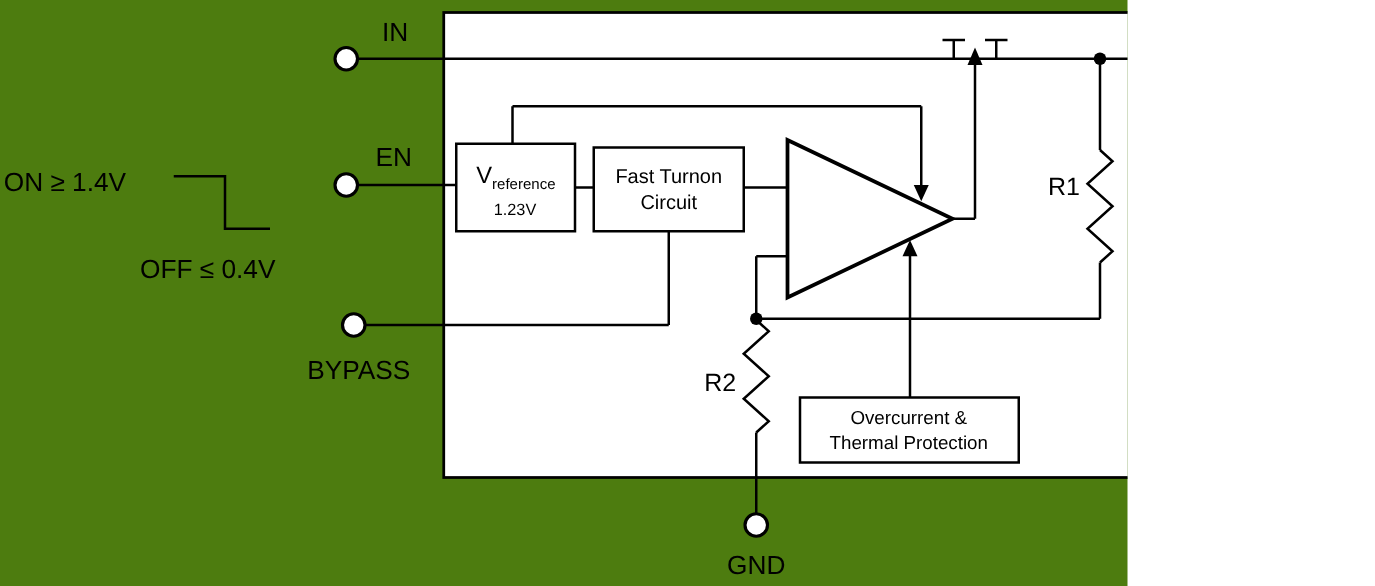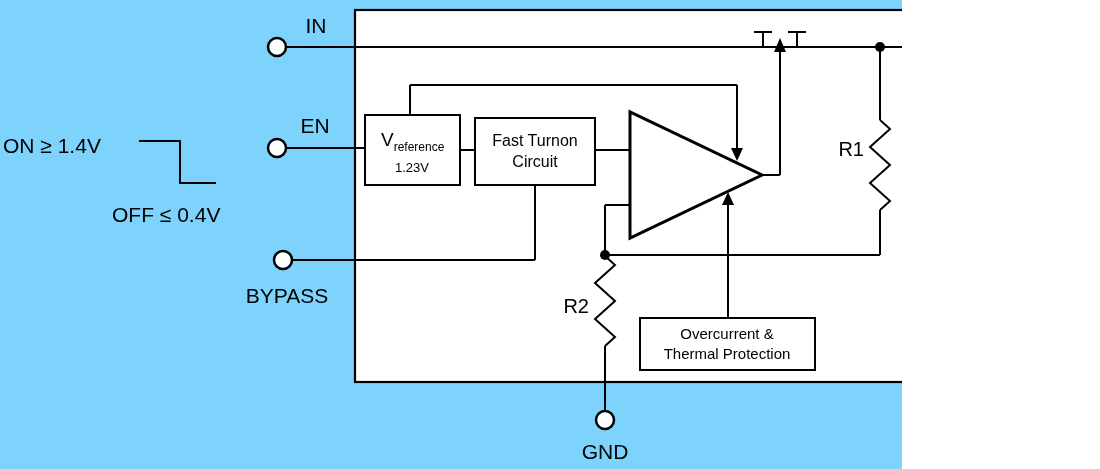--- a/index.html
+++ b/index.html
@@ -1,16 +1,16 @@
 <!DOCTYPE html>
 <html><head>
 <meta charset="utf-8">
 <style>
   html, body { margin: 0; padding: 0; background: #ffffff; }
-  .stage { position: relative; width: 902px; height: 469px; background: #7dd3fc; overflow: hidden; }
+  .stage { position: relative; width: 902px; height: 469px; background: #4d7c0f; overflow: hidden; }
   svg { display: block; }
   .wire  { stroke: #000; stroke-width: 2; fill: none; }
   .box   { stroke: #000; stroke-width: 2.2; fill: #fff; }
   .blockbox { stroke: #000; stroke-width: 2; fill: #fff; }
   .amp   { stroke: #000; stroke-width: 3; fill: #fff; stroke-linejoin: miter; }
   .pin   { stroke: #000; stroke-width: 2.5; fill: #fff; }
   .dot   { fill: #000; stroke: none; }
   .arrow { fill: #000; stroke: none; }
   text { font-family: "Liberation Sans", "DejaVu Sans", sans-serif; fill: #000; }
   .lbl-pin  { font-size: 21px; }

